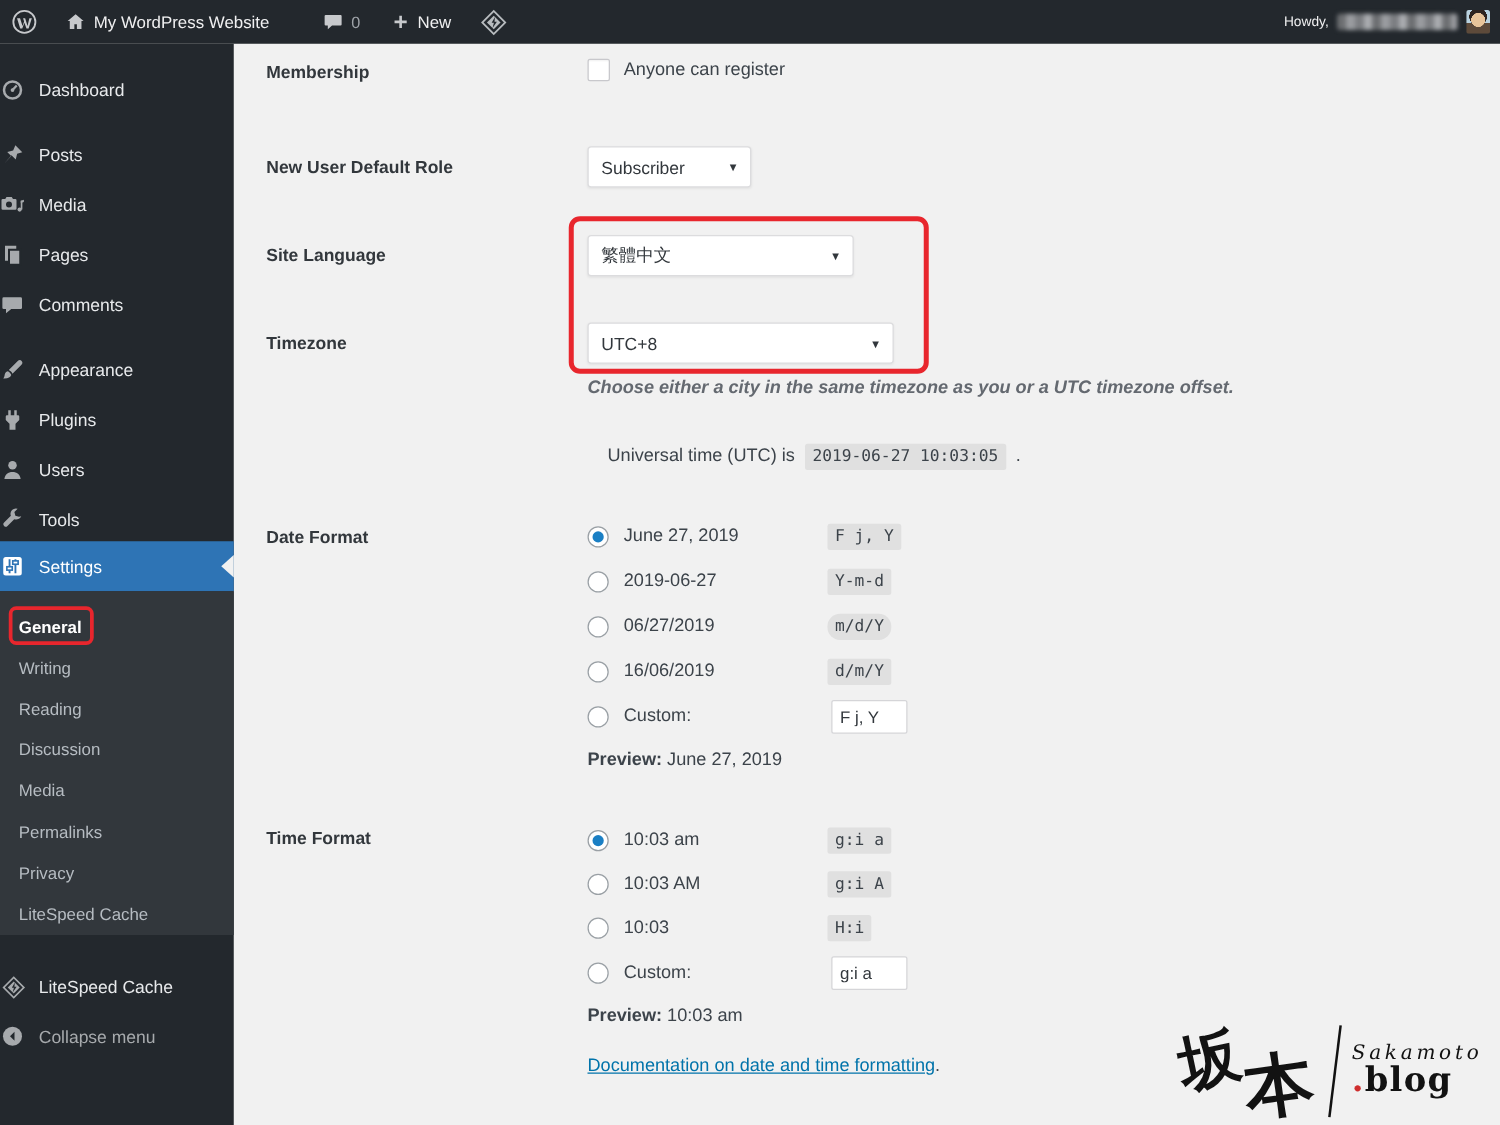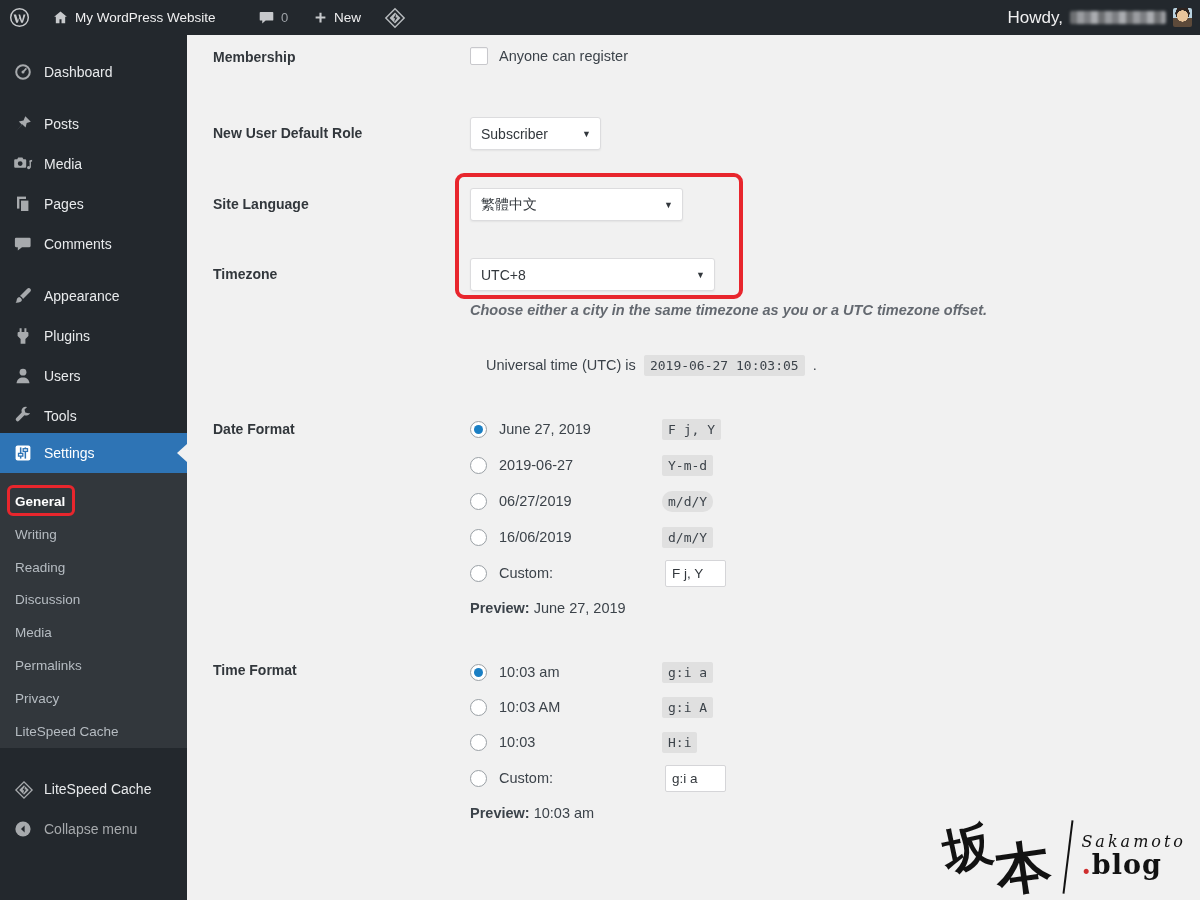--- a/index.html
+++ b/index.html
@@ -33,21 +33,21 @@
       linear-gradient(#b9d2e0 0 55%, #5d4a3a 55%);
   }
 
   
   #sidebar {
     position:absolute; left:0; top:35px; width:187px; height:865px;
     background:#23282d; color:#eeeeee; font-size:14px; z-index:40;
   }
   .menu-item {
     position:absolute; left:0; width:187px; height:34px;
-    display:flex; align-items:center; gap:11px; padding-left:13px;
+    display:flex; align-items:center; gap:11px; 
     color:#e8eaec; cursor:pointer;
   }
   .menu-item .mi-icon { color:#a7aaad; width:20px; height:20px; flex:0 0 20px; }
   .menu-item.active {
     height:40px; background:#2e74b5; color:#ffffff; font-weight:400;
   }
   .active-arrow {
     position:absolute; right:0; top:11px; width:0; height:0;
     border-top:9px solid transparent; border-bottom:9px solid transparent;
     border-right:10px solid #f1f1f1;
@@ -171,21 +171,21 @@
   <div class="ab-item" style="left:383px;">
     <svg width="24" height="24" viewBox="0 0 20 20">
       <g transform="rotate(45 10 10)">
         <rect x="4.6" y="4.6" width="10.8" height="10.8" fill="none" stroke="#b8bcbf" stroke-width="1.2"></rect>
         <rect x="6.8" y="6.8" width="6.4" height="6.4" fill="#b8bcbf"></rect>
       </g>
       <path d="M10.8 6.4l-2.2 3.8h1.5l-.9 3.4 2.9-4.1h-1.6z" fill="#23282d"></path>
     </svg>
   </div>
   <div class="ab-right">
-    <span style="font-size:17px;text-align:center;">Howdy,</span>
+    <span style="font-size:11px;text-align:center;">Howdy,</span>
     <span class="blur-name"></span>
     <span class="avatar"></span>
   </div>
 </div>
 
 <div id="sidebar">
 
   <div class="menu-item" style="top:20px;">
     <span class="mi-icon">
       <svg width="20" height="20" viewBox="0 0 20 20">
@@ -438,20 +438,23 @@
     <span class="radio"></span>
     <span class="fmt-text">Custom:</span>
   </div>
   <input class="custom-input" style="top: 730px;" value="g:i a">
 
   <div class="preview-line" style="top:770px;">
     <b>Preview:</b>
     <span>10:03 am</span>
   </div>
 
+  <div class="doc-line" style="top:810px;">
+    <span class="doc-link">Documentation on date and time formatting</span><span style="color:#3c434a;">.</span>
+  </div>
 </div>
 
 <div id="watermark">
   <div class="wm-kanji">
     <span class="wm-k1">坂</span>
     <span class="wm-k2">本</span>
   </div>
   <div class="wm-bar"></div>
   <div class="wm-col">
     <span class="wm-name">Sakamoto</span>

